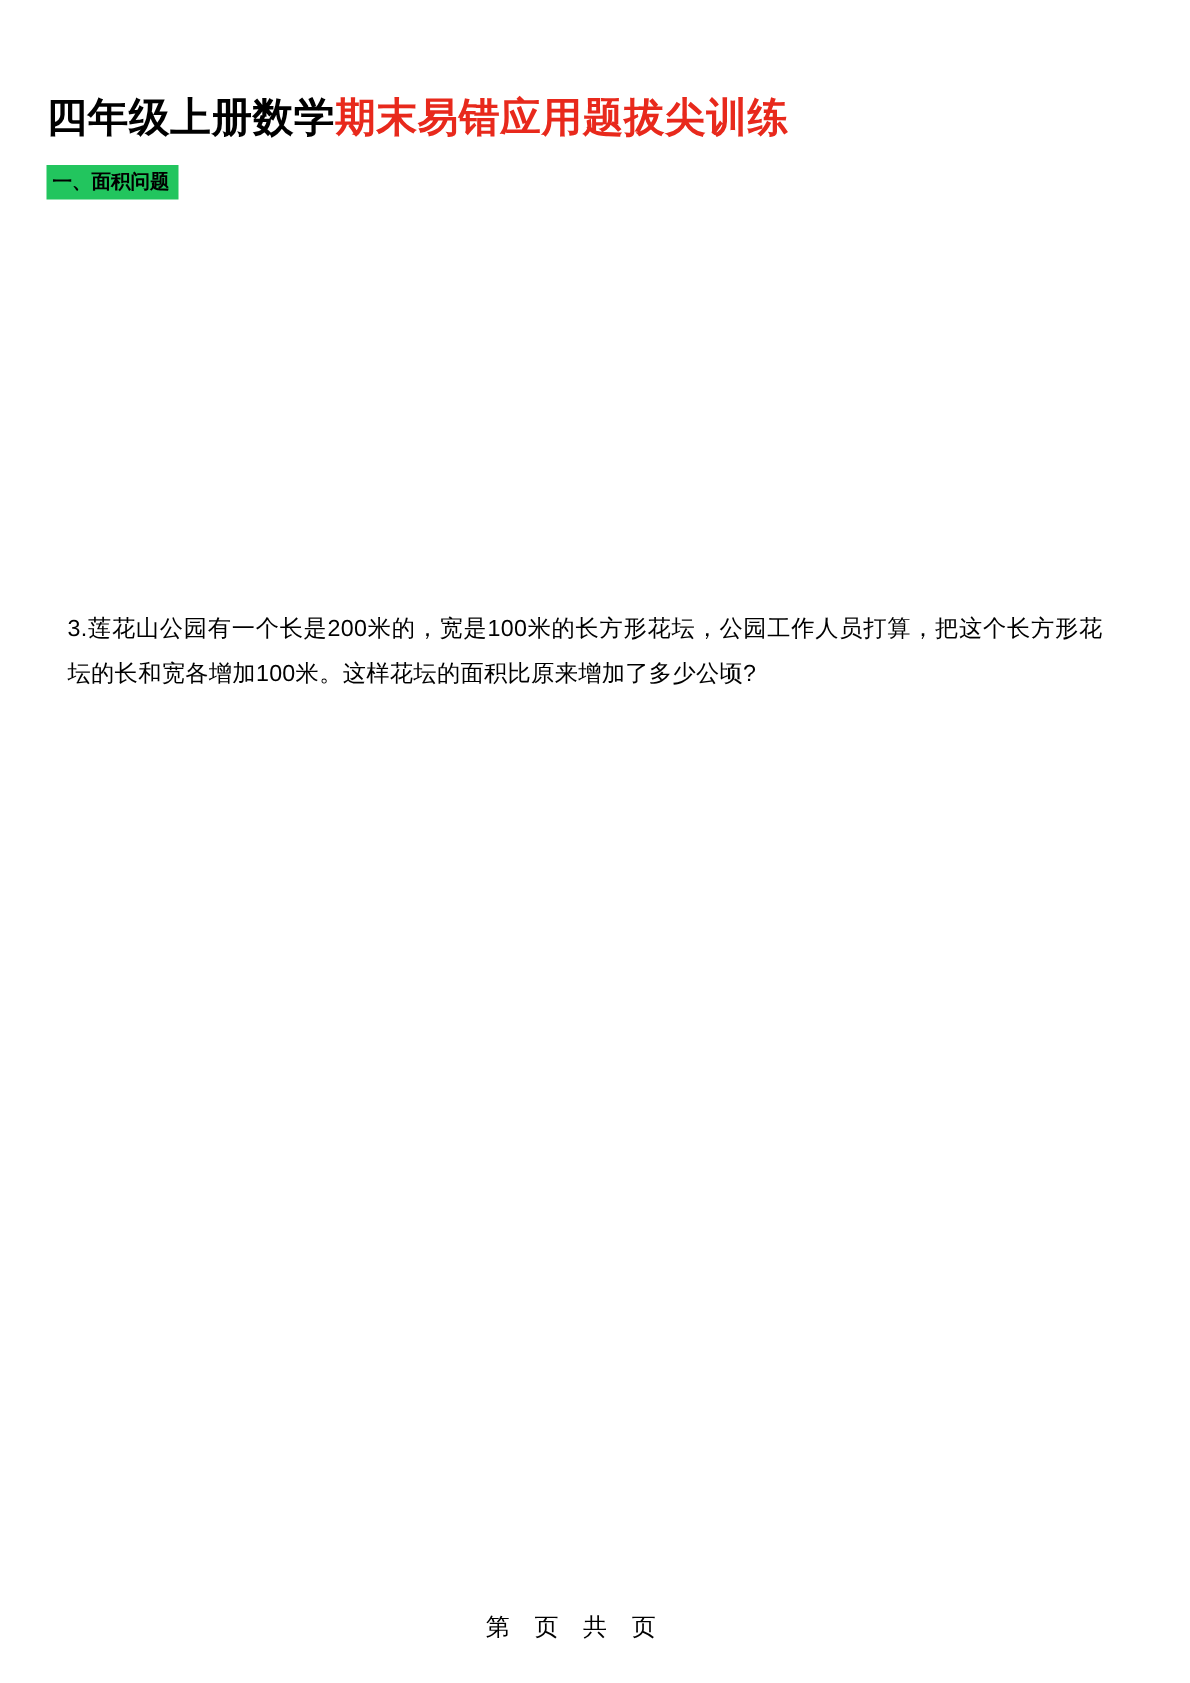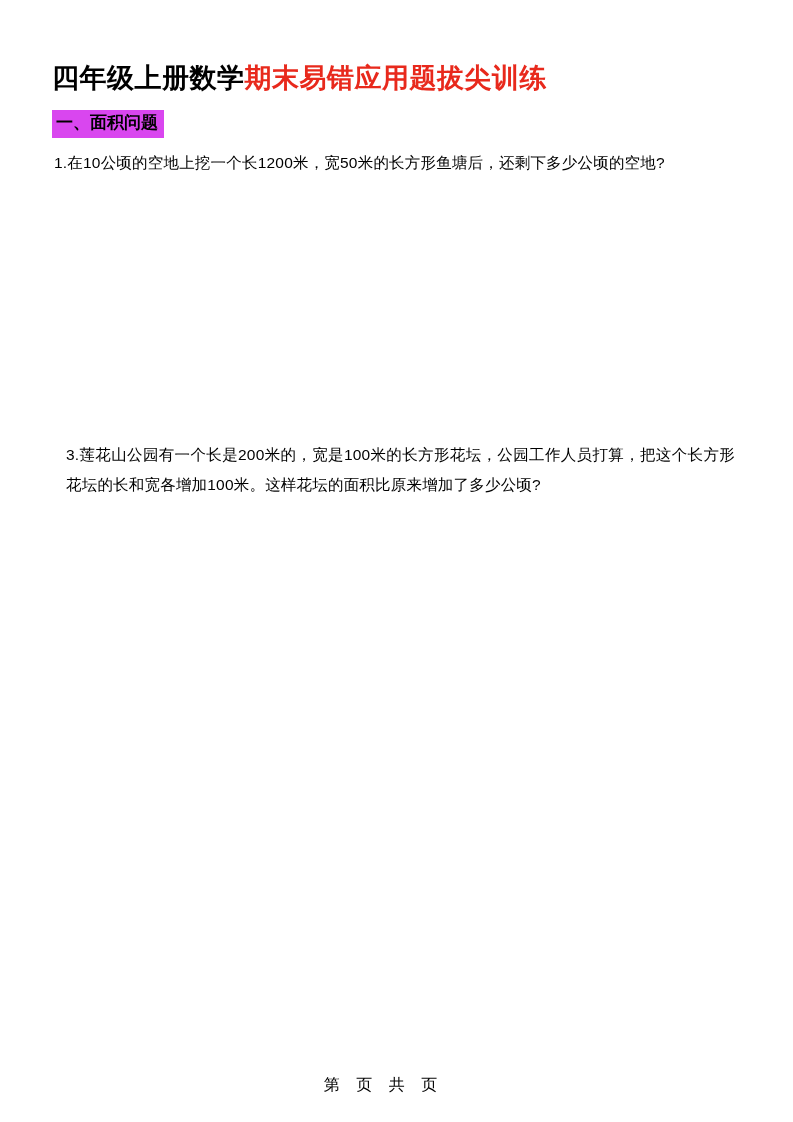--- a/index.html
+++ b/index.html
@@ -15,46 +15,45 @@
     position: relative;
     overflow: hidden;
   }
   .page {
     position: absolute;
     left: 0;
     top: 0;
     width: 793px;
     height: 1122px;
     box-sizing: border-box;
-    padding: 62px 58px 0 52px;
+    padding: 62px 58px 0 31px;
   }
   .title {
     font-size: 27px;
     font-weight: bold;
     letter-spacing: 0.5px;
     line-height: 1.2;
     margin: 0 0 16px 0;
     white-space: nowrap;
   }
   .title .part-black {
     color: #000000;
   }
   .title .part-red {
     color: #e8291c;
   }
   .section-head {
     display: inline-block;
-    background: #d946ef;
+    background: #22c55e;
     color: #000000;
-    font-size: 17px;
+    font-size: 13px;
     font-weight: bold;
     padding: 3px 6px 3px 4px;
     line-height: 1.25;
     margin: 0 0 10px 0;
-    font-family: Liberation Mono, monospace;
   }
   .q {
     font-size: 15.5px;
     line-height: 1.95;
     letter-spacing: 0.2px;
     text-align: justify;
     margin: 0;
     color: #000000;
   }
   .q-1 { margin-left: 2px; }
@@ -79,21 +78,20 @@
 <body>
 
 <div class="page">
 
   <h1 class="title">
     <span class="part-black">四年级上册数学</span><span class="part-red">期末易错应用题拔尖训练</span>
   </h1>
 
   <div class="section-head">一、面积问题</div>
 
-  <p class="q q-1">1.在10公顷的空地上挖一个长1200米，宽50米的长方形鱼塘后，还剩下多少公顷的空地?</p>
   <div class="gap-1"></div>
 
   <div class="gap-2"></div>
 
   <p class="q q-3">3.莲花山公园有一个长是200米的，宽是100米的长方形花坛，公园工作人员打算，把这个长方形花坛的长和宽各增加100米。这样花坛的面积比原来增加了多少公顷?</p>
   <div class="gap-3"></div>
 
 
 </div>
 

